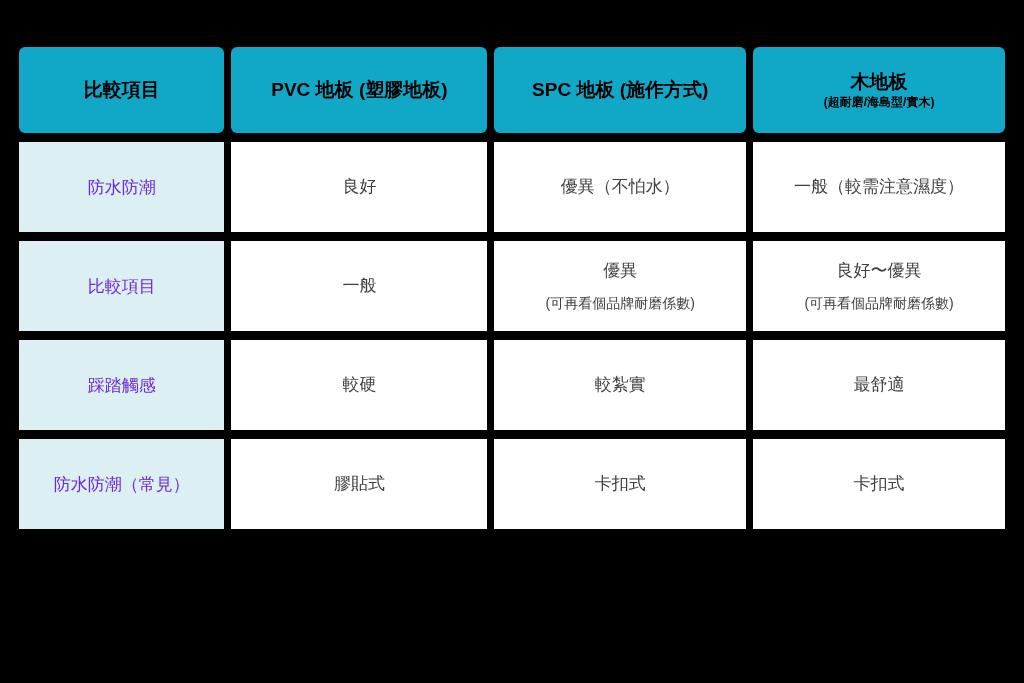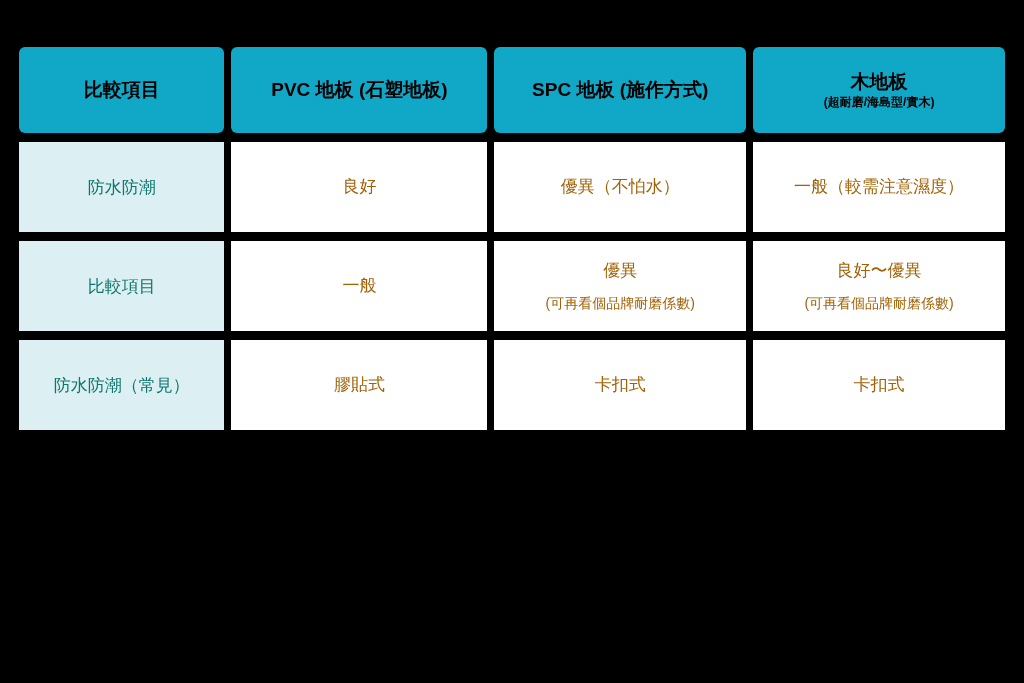--- a/index.html
+++ b/index.html
@@ -44,31 +44,31 @@
     border-radius: 6px;
   }
   th.head .sub {
     display: block;
     font-size: 12px;
     font-weight: bold;
     margin-top: 2px;
   }
   td.rowhead {
     background: #DCEFF2;
-    color: #0f766e;
+    color: #6d28d9;
     font-size: 17px;
     text-align: center;
     vertical-align: middle;
     height: 90px;
     padding: 4px 6px;
     box-sizing: border-box;
   }
   td.cell {
     background: #FFFFFF;
-    color: #a16207;
+    color: #404040;
     font-size: 17px;
     text-align: center;
     vertical-align: middle;
     height: 90px;
     padding: 4px 4px;
     box-sizing: border-box;
     line-height: 1.45;
   }
   td.cell .note {
     display: block;
@@ -86,21 +86,21 @@
         <col class="c1">
         <col class="c2">
         <col class="c3">
     </colgroup>
     <thead>
       <tr>
         <th class="head">
           <span>比較項目</span>
         </th>
         <th class="head">
-          <span>PVC 地板 (石塑地板)</span>
+          <span>PVC 地板 (塑膠地板)</span>
         </th>
         <th class="head">
           <span>SPC 地板 (施作方式)</span>
         </th>
         <th class="head">
           <span>木地板</span>
           <span class="sub">(超耐磨/海島型/實木)</span>
         </th>
       </tr>
     </thead>
@@ -125,20 +125,32 @@
         <td class="cell">
           <span>優異</span>
           <span class="note">(可再看個品牌耐磨係數)</span>
         </td>
         <td class="cell">
           <span>良好〜優異</span>
           <span class="note">(可再看個品牌耐磨係數)</span>
         </td>
       </tr>
       <tr>
+        <td class="rowhead">踩踏觸感</td>
+        <td class="cell">
+          <span>較硬</span>
+        </td>
+        <td class="cell">
+          <span>較紮實</span>
+        </td>
+        <td class="cell">
+          <span>最舒適</span>
+        </td>
+      </tr>
+      <tr>
         <td class="rowhead">防水防潮（常見）</td>
         <td class="cell">
           <span>膠貼式</span>
         </td>
         <td class="cell">
           <span>卡扣式</span>
         </td>
         <td class="cell">
           <span>卡扣式</span>
         </td>

